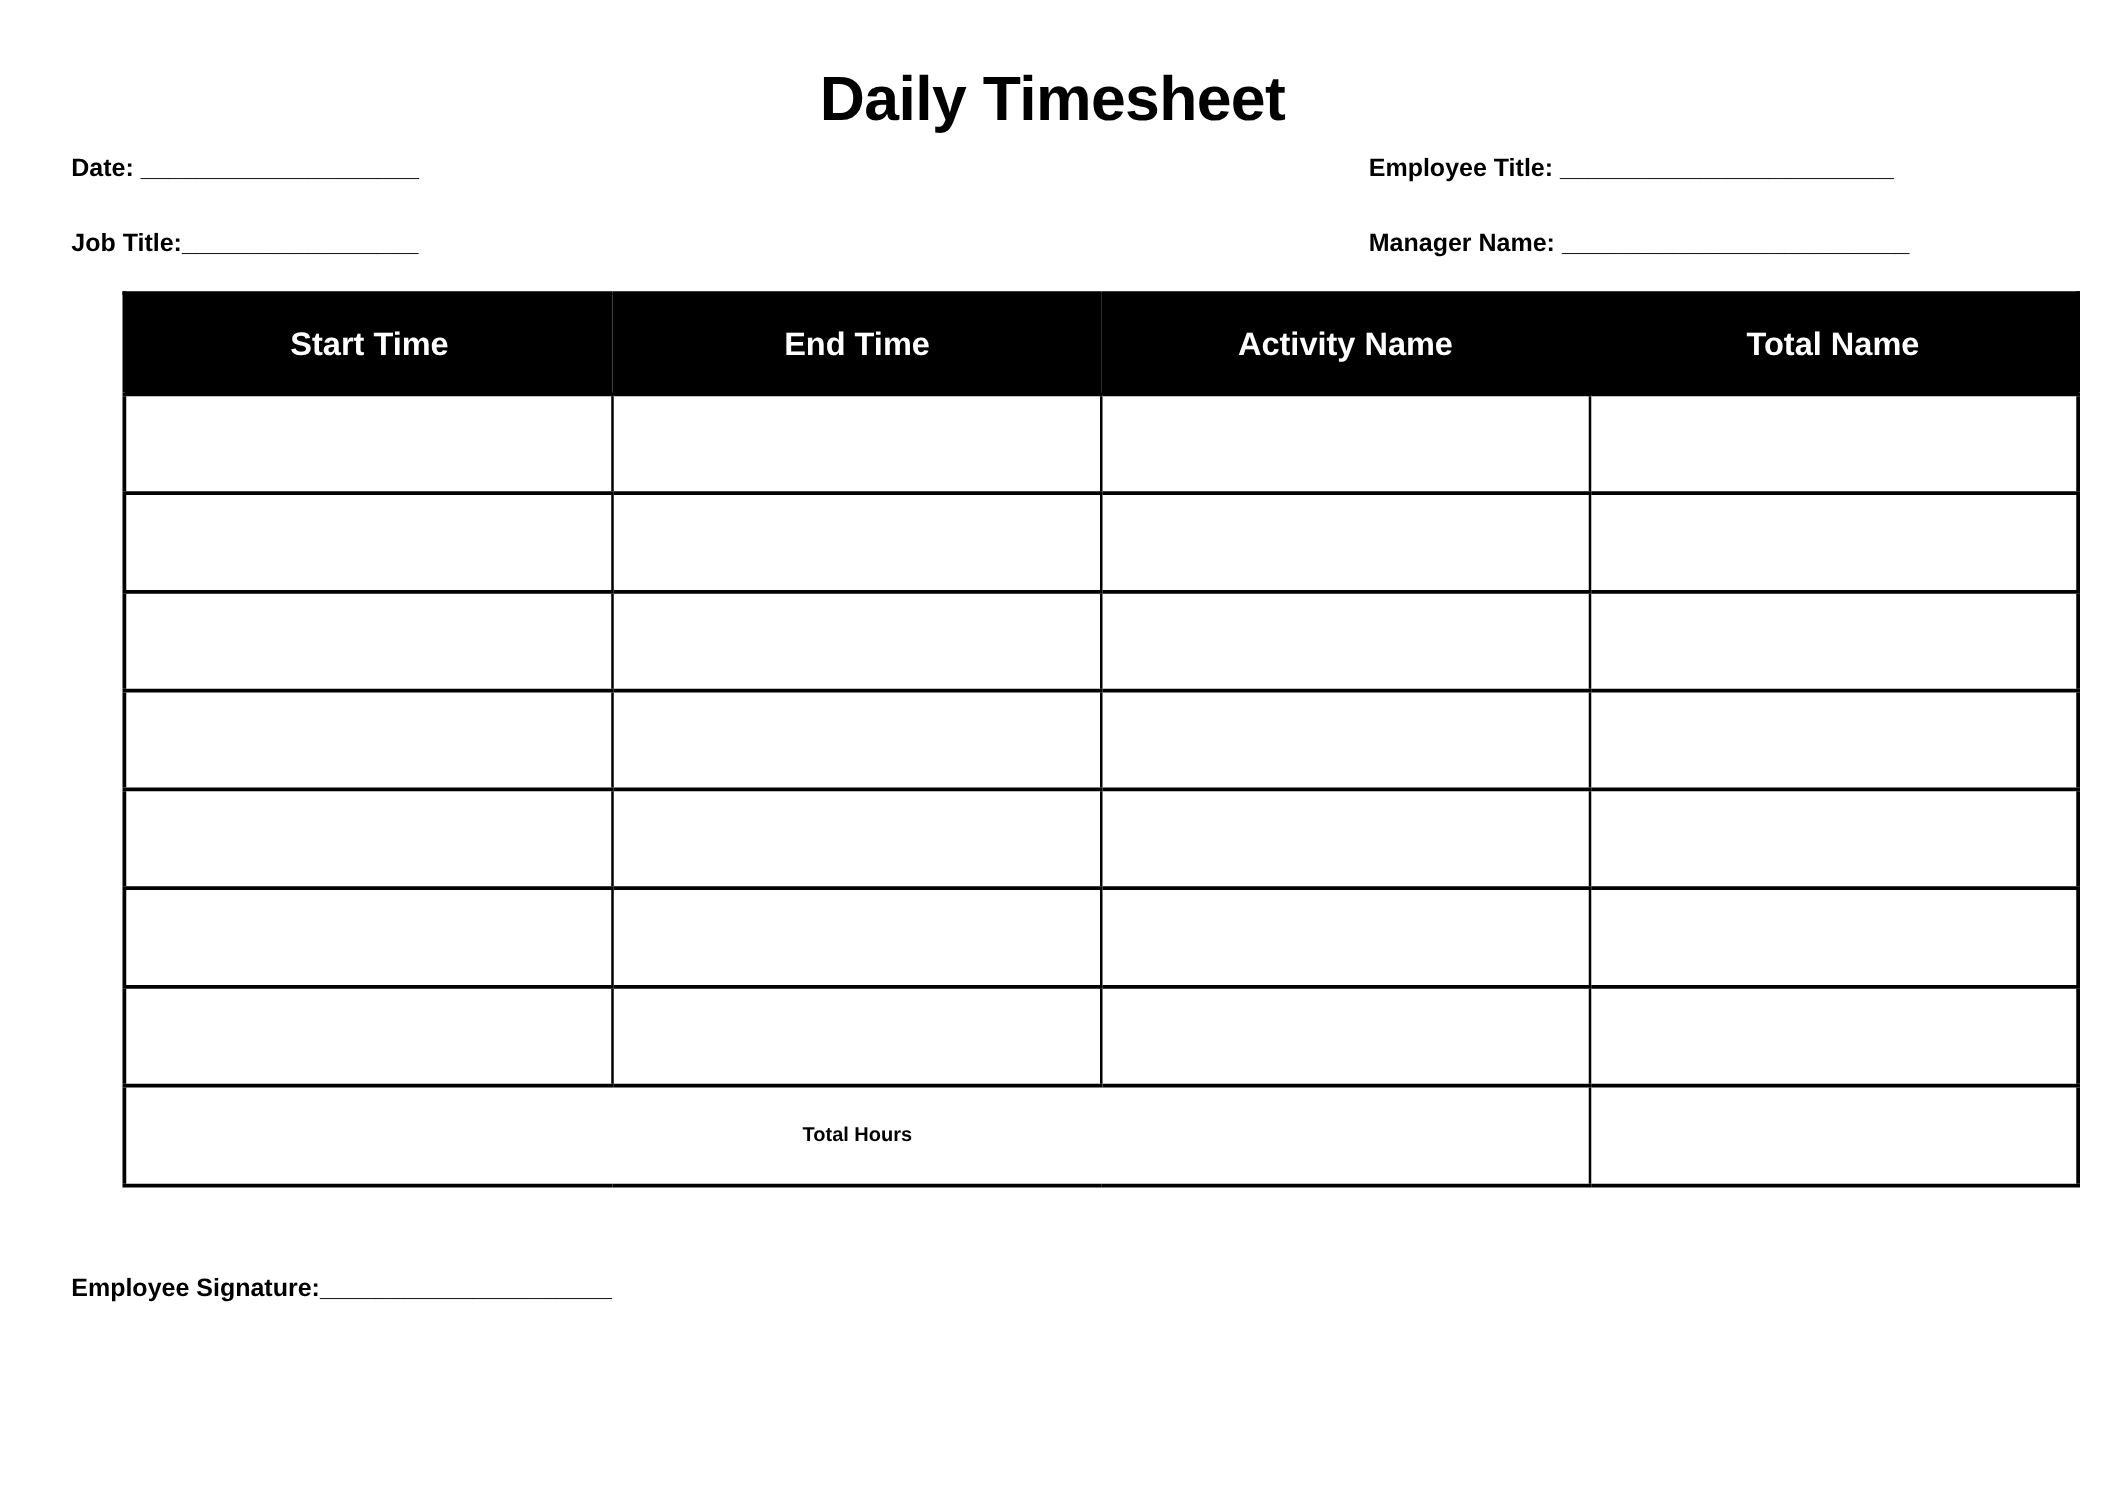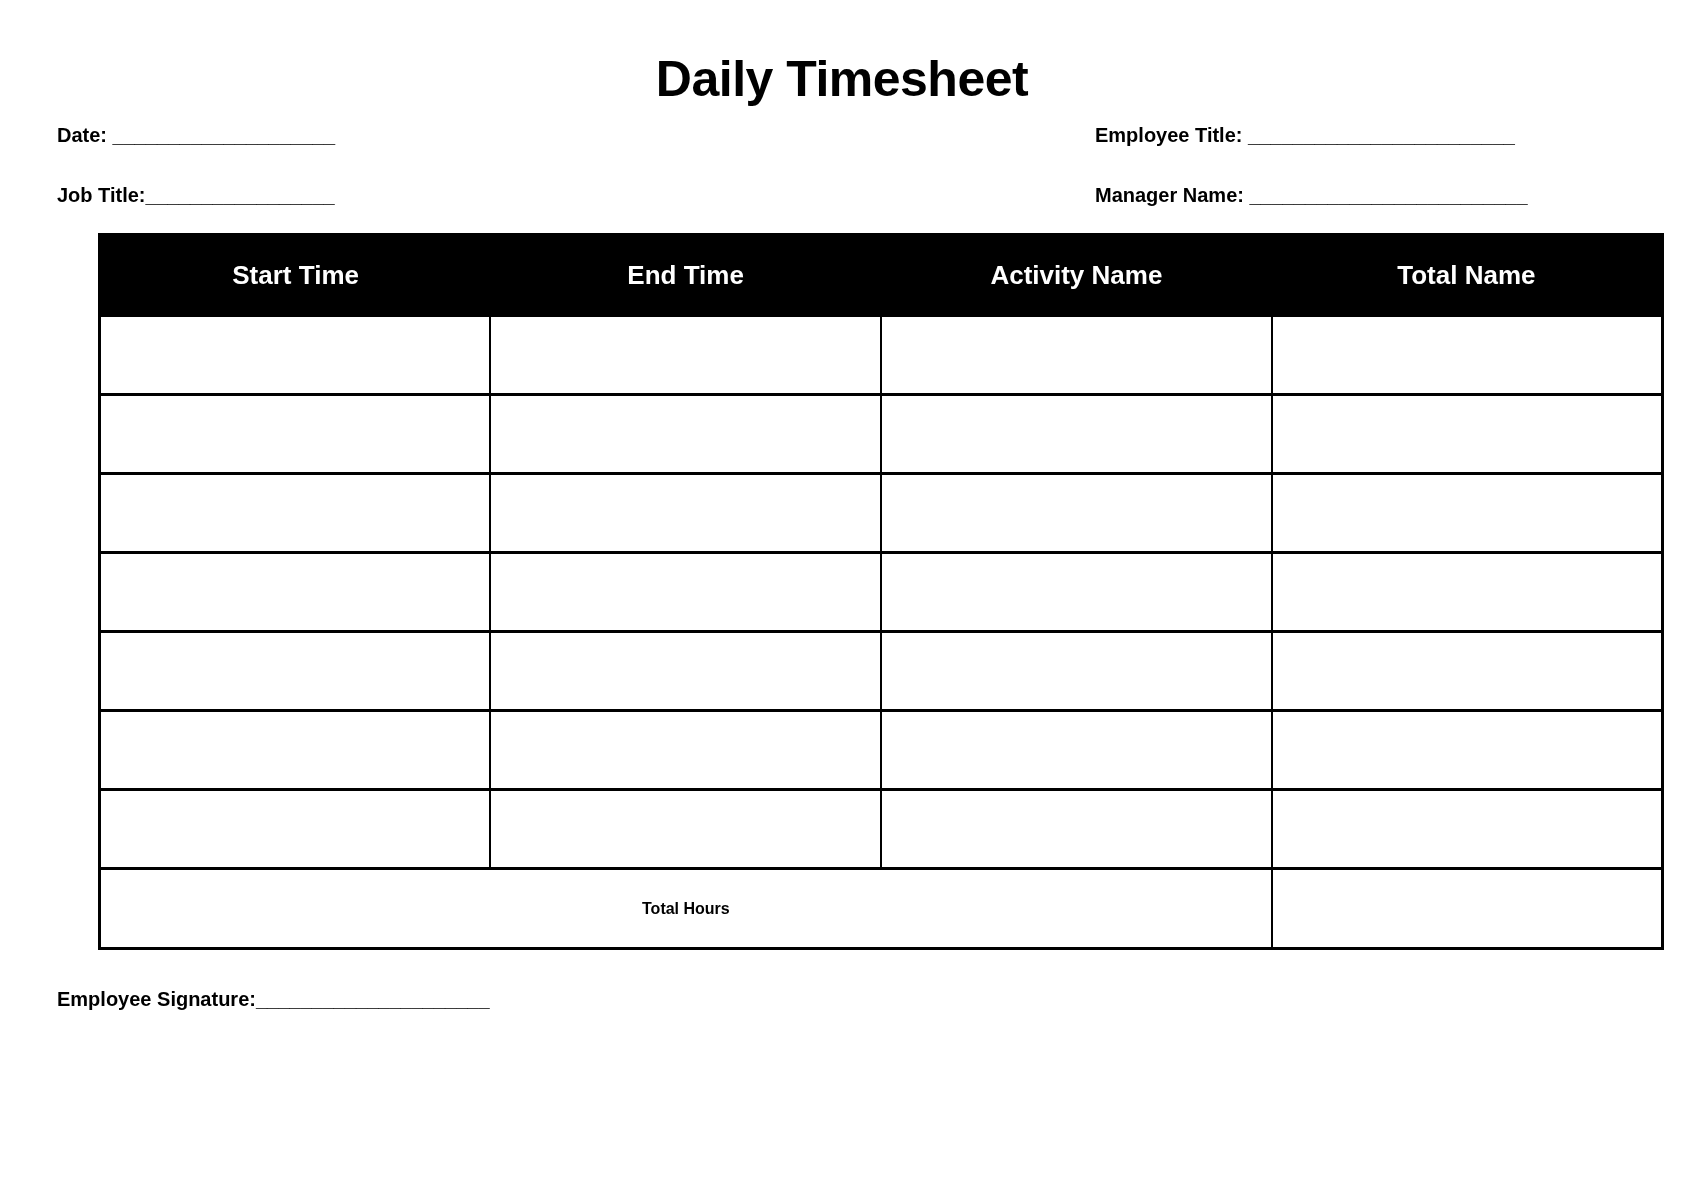--- a/index.html
+++ b/index.html
@@ -31,21 +31,21 @@
   .field {
     position: absolute;
     font-size: 20px;
     font-weight: bold;
     white-space: pre;
   }
   .f-date            { left: 57px;   top: 124px; }
   .f-employee-name   { left: 1095px; top: 124px; }
   .f-job-title       { left: 57px;   top: 184px; }
   .f-manager-name    { left: 1095px; top: 184px; }
-  .f-employee-sig    { left: 57px;   top: 988px; text-align: right; }
+  .f-employee-sig    { left: 57px;   top: 1020px; text-align: right; }
   .f-manager-sig     { left: 1132px; top: 1008px; }
 
   table.sheet {
     position: absolute;
     left: 57px;
     top: 233px;
     width: 1566px;
     border-collapse: collapse;
     table-layout: fixed;
     border: 3px solid var(--border, #000000);

